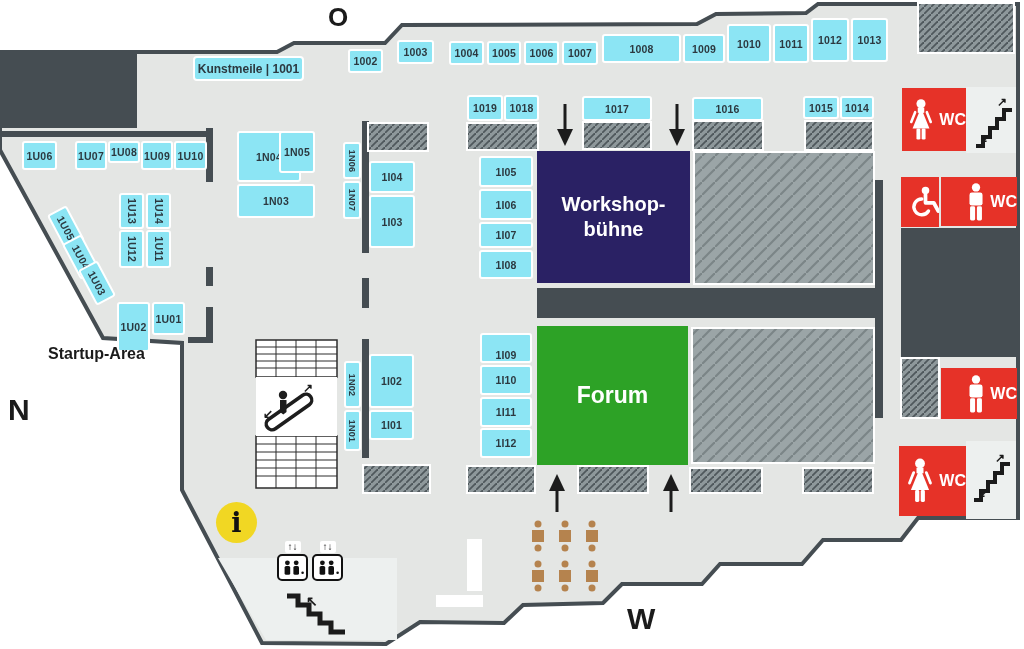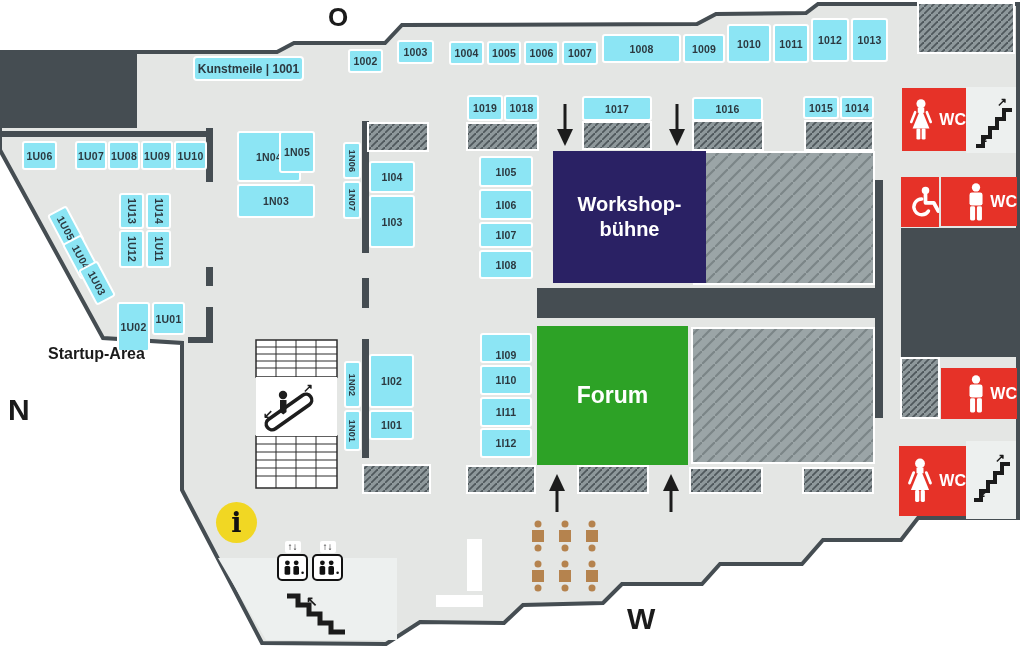--- a/index.html
+++ b/index.html
@@ -5,21 +5,21 @@
   html,body{margin:0;padding:0;background:#fff;}
   #stage{position:relative;width:1024px;height:649px;background:#fff;overflow:hidden;
          font-family:"Liberation Sans",sans-serif;}
   #baseSvg{position:absolute;left:0;top:0;}
   .booth{position:absolute;box-sizing:border-box;background:#8ce5f4;border:2px solid #fff;
          border-radius:3px;display:flex;align-items:center;justify-content:center;
          font-weight:bold;font-size:10.5px;color:#2c3940;letter-spacing:.2px;}
   .booth span{white-space:nowrap;}
   .zone{position:absolute;box-sizing:border-box;display:flex;flex-direction:column;
         align-items:center;justify-content:center;color:#fff;font-weight:bold;text-align:center;}
-  #workshop{background:#2a2164;font-size:20px;line-height:1.25;margin-left:16px;}
+  #workshop{background:#2a2164;font-size:20px;line-height:1.25;}
   #forum{background:#2da226;font-size:23px;}
   .kunst{position:absolute;box-sizing:border-box;background:#8ce5f4;border:2px solid #fff;
          border-radius:4px;display:flex;align-items:center;justify-content:center;
          font-weight:bold;font-size:12px;color:#2c3940;}
   .wc{position:absolute;box-sizing:border-box;background:#e63228;display:flex;
       align-items:center;justify-content:flex-end;gap:5px;color:#fff;font-weight:bold;}
   .wc .wctxt{font-size:16px;}
   .compass{position:absolute;color:#1b1b1b;font-weight:bold;}
   .plain-label{position:absolute;color:#1b1b1b;font-weight:bold;}
   .lift{position:absolute;display:flex;flex-direction:column;align-items:center;}
@@ -237,21 +237,21 @@
       </div>
       <div class="booth" style="left: 840px; top: 96px; width: 34px; height: 23px;">
         <span>1014</span>
       </div>
       <div class="booth" style="left: 22px; top: 141px; width: 35px; height: 29px;">
         <span>1U06</span>
       </div>
       <div class="booth" style="left: 75px; top: 141px; width: 32px; height: 29px;">
         <span>1U07</span>
       </div>
-      <div class="booth" style="left: 108px; top: 141px; width: 32px; height: 29px;">
+      <div class="booth" style="left: 108px; top: 141px; width: 32px; height: 22px;">
         <span>1U08</span>
       </div>
       <div class="booth" style="left: 141px; top: 141px; width: 32px; height: 29px;">
         <span>1U09</span>
       </div>
       <div class="booth" style="left: 174px; top: 141px; width: 33px; height: 29px;">
         <span>1U10</span>
       </div>
       <div class="booth" style="left: 46px; top: 217px; width: 40px; height: 22px; transform: rotate(62deg);">
         <span>1U05</span>

